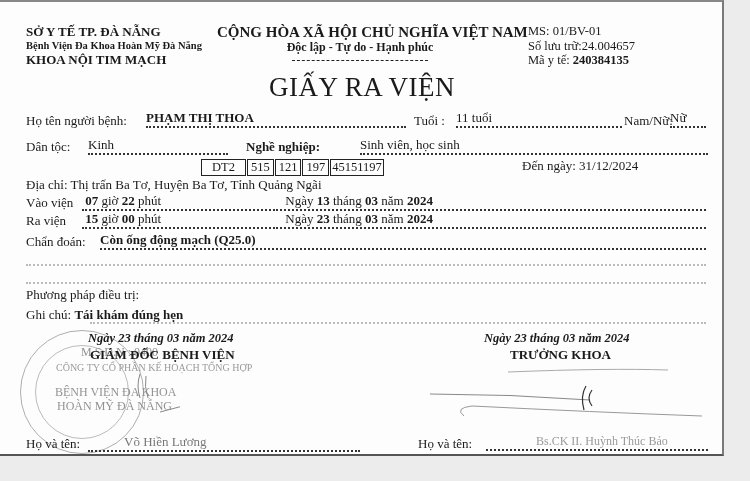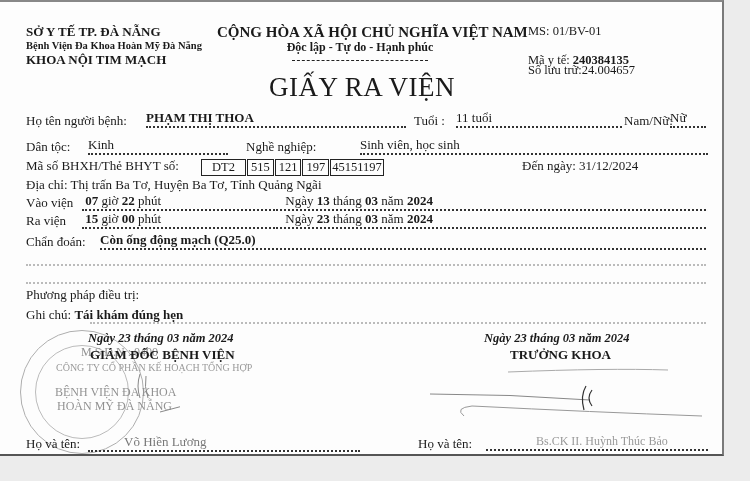--- a/index.html
+++ b/index.html
@@ -54,42 +54,41 @@
 
   <div class="abs hdr-l1">SỞ Y TẾ TP. ĐÀ NẴNG</div>
   <div class="abs hdr-l2">Bệnh Viện Đa Khoa Hoàn Mỹ Đà Nẵng</div>
   <div class="abs hdr-l3">KHOA NỘI TIM MẠCH</div>
 
   <div class="abs hdr-c1">CỘNG HÒA XÃ HỘI CHỦ NGHĨA VIỆT NAM</div>
   <div class="abs hdr-c2">Độc lập - Tự do - Hạnh phúc</div>
   <div class="abs hdr-c-line"></div>
 
   <div class="abs hdr-r" style="top:22px;">MS: 01/BV-01</div>
-  <div class="abs hdr-r" style="top:37px;margin-top:24px;">
+  <div class="abs hdr-r" style="top:37px;">
     <span>Số lưu trữ:</span><span>24.004657</span>
   </div>
   <div class="abs hdr-r" style="top:51px;">
     <span>Mã y tế: </span><span class="b">240384135</span>
   </div>
 
   <div class="abs title">GIẤY RA VIỆN</div>
 
   <div class="abs row" style="left:26px; top:111px;">Họ tên người bệnh:</div>
   <div class="abs row dots b" style="left:146px; top:108px; width:260px; font-size:13px;">PHẠM THỊ THOA</div>
   <div class="abs row" style="left:414px; top:111px;">Tuổi :</div>
   <div class="abs row dots" style="left:456px; top:108px; width:166px;">11 tuổi</div>
   <div class="abs row" style="left:624px; top:111px;">Nam/Nữ:</div>
   <div class="abs row dots" style="left:670px; top:108px; width:36px;">Nữ</div>
 
   <div class="abs row" style="left:26px; top:137px;">Dân tộc:</div>
   <div class="abs row dots" style="left:88px; top:135px; width:140px;">Kinh</div>
-  <div class="abs row" style="left:246px; top:137px;">Nghề nghiệp:</div>
+  <div class="abs row" style="left:246px; top:137px;font-weight:bold;">Nghề nghiệp:</div>
   <div class="abs row dots" style="left:360px; top:135px; width:348px;">Sinh viên, học sinh</div>
 
-  <div class="abs row" style="left:26px; top:156px;">Mã số BHXH/Thẻ BHYT số:</div>
   <div class="abs" style="left:201px; top:155px;">
     <span class="box" style="padding:0 10px;">DT2</span><span class="box">515</span><span class="box">121</span><span class="box">197</span><span class="box" style="padding:0 1px;">45151197</span>
   </div>
   <div class="abs row" style="left:522px; top:156px;">
     <span>Đến ngày:</span>
     <span>31/12/2024</span>
   </div>
 
   <div class="abs row" style="left:26px; top:175px;">
     <span>Địa chỉ:</span>

